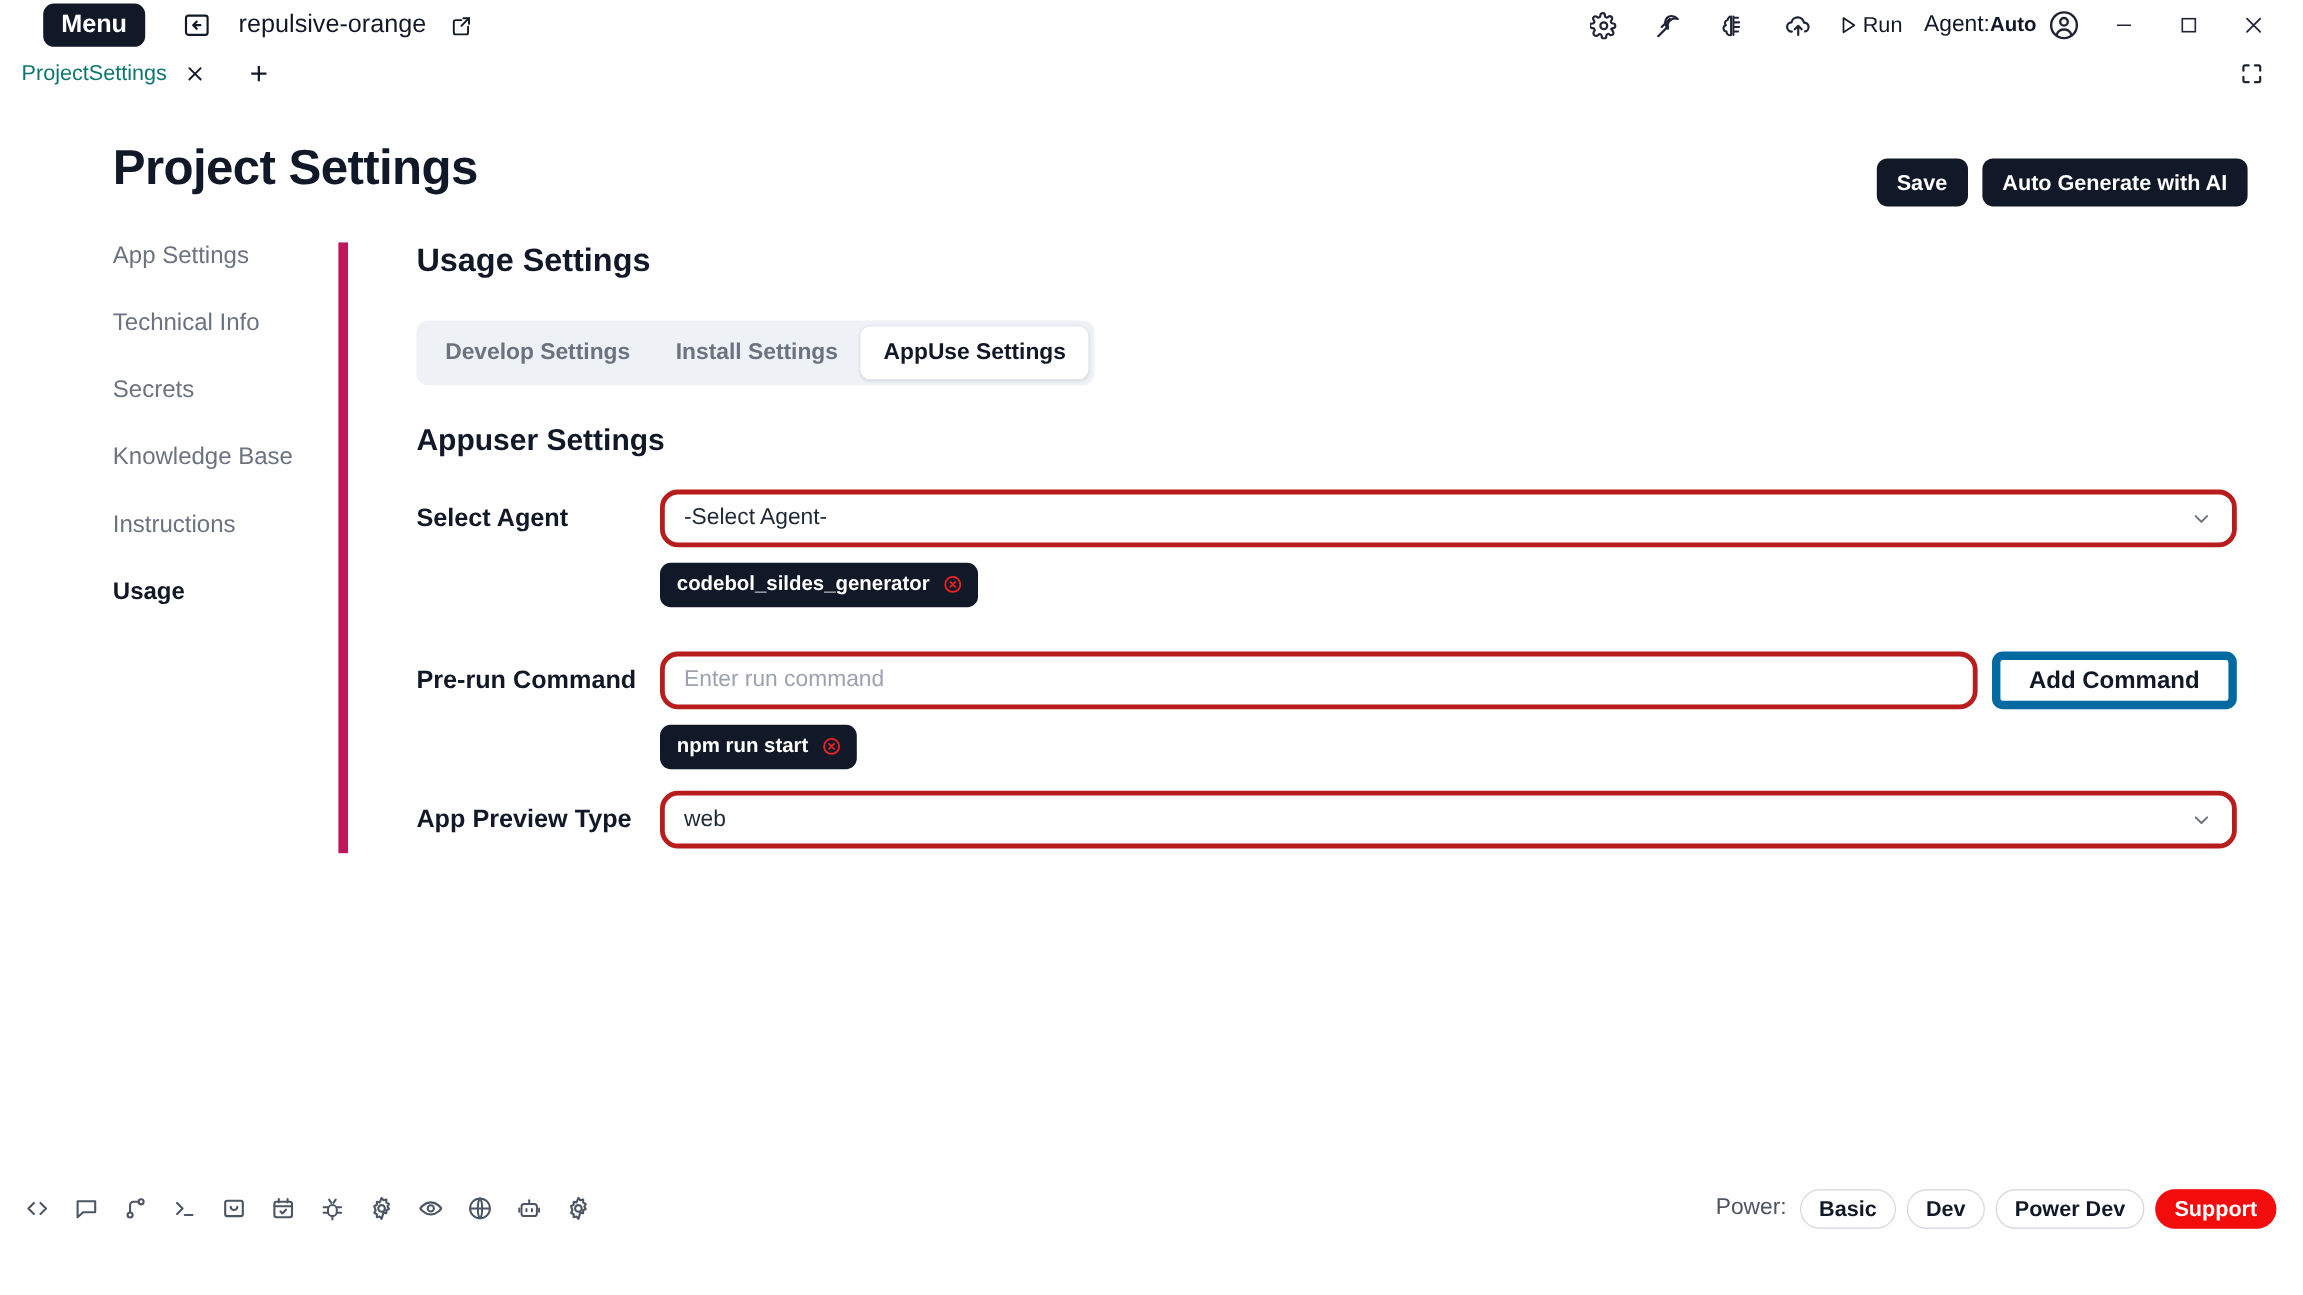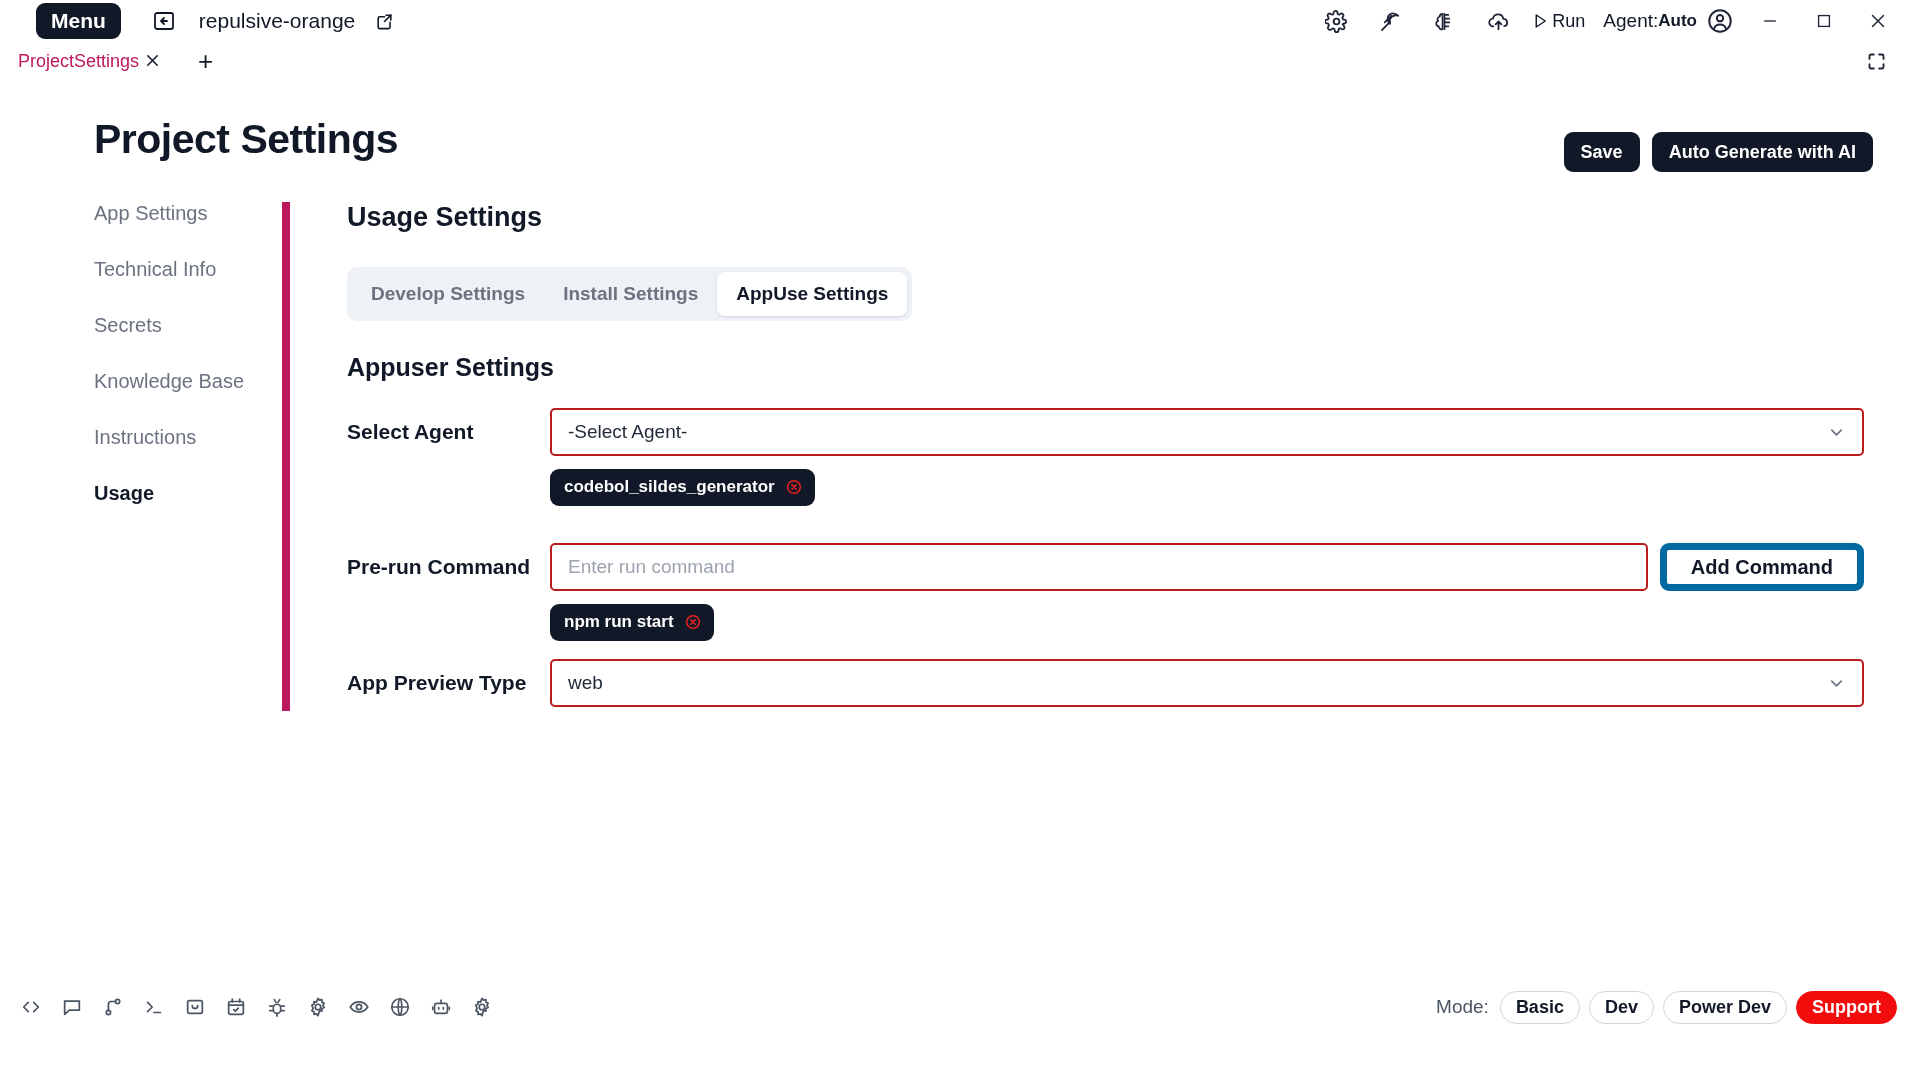--- a/index.html
+++ b/index.html
@@ -89,24 +89,24 @@
   
   .tabstrip {
     height: 38px;
     display: flex;
     align-items: center;
     padding: 0 14px;
     background: #ffffff;
   }
   .tab {
     display: flex;
-    align-items: flex-start;
-    gap: 4px;
+    align-items: center;
+    gap: 14px;
     font-size: 18px;
-    color: #be185d;
+    color: #0f766e;
     padding: 0 6px 0 4px;
     cursor: pointer;
     white-space: nowrap;
   }
   .tab-close { color: #111827; display: inline-flex; cursor: pointer; }
   .tab-add {
     font-size: 26px;
     color: #111827;
     line-height: 1;
     margin-left: 24px;
@@ -232,22 +232,22 @@
     flex: 0 0 auto;
     font-size: 21px;
     font-weight: bold;
     color: #111827;
     white-space: nowrap;
   }
   .field-wrap { flex: 1 1 auto; display: flex; align-items: center; gap: 12px;}
   .select-box, .text-box {
     width: 100%;
     height: 48px;
-    border: 2px solid #b91c1c;
-    border-radius: 5px;
+    border: 4px solid #b91c1c;
+    border-radius: 15px;
     background: #ffffff;
     display: flex;
     align-items: center;
     padding: 0 16px;
     font-size: 19px;
     color: #1f2937;
     cursor: pointer;
     position: relative;
   }
   .select-box .chev {
@@ -608,21 +608,21 @@
       </span>
       <span class="icon-btn">
         <svg width="22" height="22" viewBox="0 0 24 24" fill="none" stroke="#4b5563" stroke-width="1.9" stroke-linecap="round" stroke-linejoin="round">
             <circle cx="12" cy="12" r="3"></circle>
             <path d="M12 2.5l1.7 2.1 2.6-.6 0 2.7 2.4 1.2-1.3 2.3 1.3 2.3-2.4 1.2 0 2.7-2.6-.6L12 21.5l-1.7-2.1-2.6.6 0-2.7-2.4-1.2 1.3-2.3L5.3 9.9l2.4-1.2 0-2.7 2.6.6z"></path>
           </svg>
       </span>
     </div>
 
     <div class="sb-right">
-      <span class="mode-label">Mode:</span>
+      <span class="mode-label">Power:</span>
       <button class="pill">Basic</button>
       <button class="pill">Dev</button>
       <button class="pill">Power Dev</button>
       <button class="pill support">Support</button>
     </div>
   </div>
 
 </div>
 
 </body></html>

